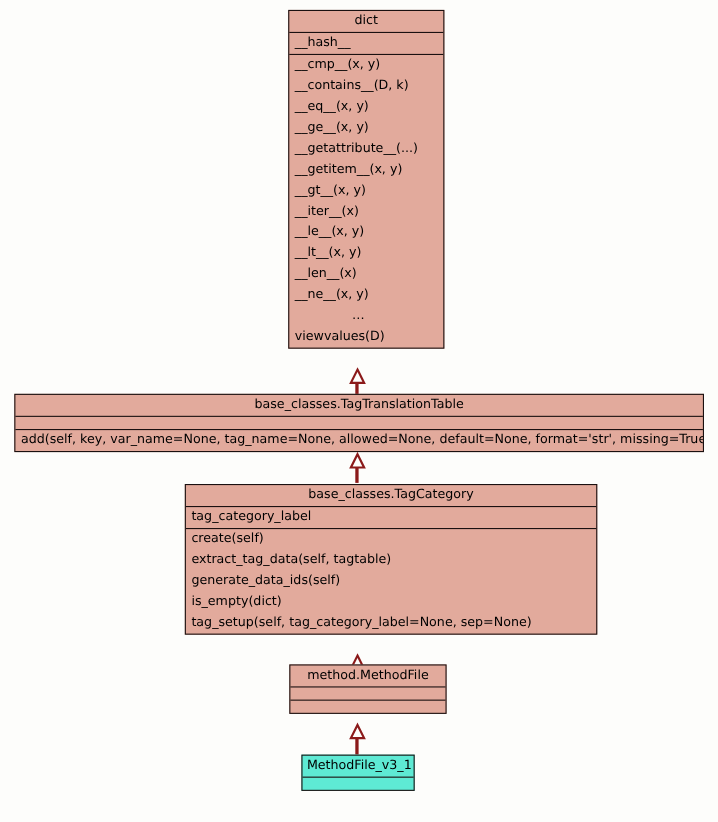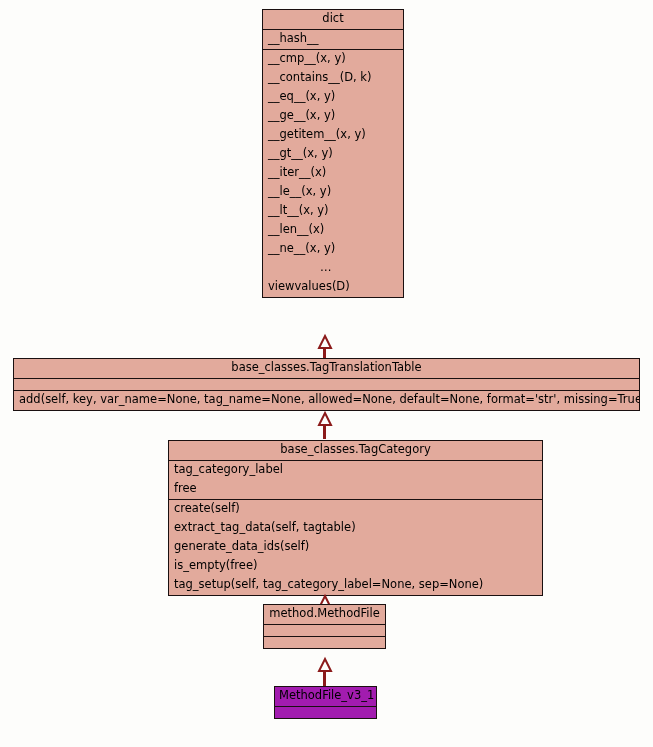--- a/index.html
+++ b/index.html
@@ -25,21 +25,21 @@
   .uml-class {
     position: absolute;
     box-sizing: border-box;
     border: 1px solid #1a1010;
     background: #e2aa9c;
     font-size: 11.5px;
     line-height: 1;
     color: #000000;
   }
   .uml-class.light {
-    background: #a21caf;
+    background: #5eead4;
     border-color: #1a1010;
   }
 
   .compartment {
     box-sizing: border-box;
   }
   .compartment + .compartment {
     border-top: 1px solid #1a1010;
   }
 
@@ -95,20 +95,21 @@
       <div class="title-row">dict</div>
     </div>
     <div class="compartment">
       <div class="row">__hash__</div>
     </div>
     <div class="compartment">
       <div class="row">__cmp__(x, y)</div>
       <div class="row">__contains__(D, k)</div>
       <div class="row">__eq__(x, y)</div>
       <div class="row">__ge__(x, y)</div>
+      <div class="row">__getattribute__(...)</div>
       <div class="row">__getitem__(x, y)</div>
       <div class="row">__gt__(x, y)</div>
       <div class="row">__iter__(x)</div>
       <div class="row">__le__(x, y)</div>
       <div class="row">__lt__(x, y)</div>
       <div class="row">__len__(x)</div>
       <div class="row">__ne__(x, y)</div>
       <div class="row ellipsis">…</div>
       <div class="row">viewvalues(D)</div>
     </div>
@@ -139,39 +140,38 @@
       <polygon points="7,0 13,12 1,12" fill="#fdfdfb" stroke="#8b1a1a" stroke-width="2"></polygon>
     </svg>
   </div>
 
   <div class="uml-class" id="box-tagcategory" style="left:168px; top:440px; width:375px;">
     <div class="compartment">
       <div class="title-row">base_classes.TagCategory</div>
     </div>
     <div class="compartment">
       <div class="row">tag_category_label</div>
-      <div class="row">free</div>
     </div>
     <div class="compartment">
       <div class="row">create(self)</div>
       <div class="row">extract_tag_data(self, tagtable)</div>
       <div class="row">generate_data_ids(self)</div>
-      <div class="row">is_empty(free)</div>
+      <div class="row">is_empty(dict)</div>
       <div class="row">tag_setup(self, tag_category_label=None, sep=None)</div>
     </div>
   </div>
 
   <div class="edge" style="left:318px; top:596px; width:14px; height:27px;">
     <div class="edge-line" style="left:5px; top:11px; height:16px;"></div>
     <svg class="arrow-svg" width="14" height="13" viewBox="0 0 14 13" style="left:0; top:0;">
       <polygon points="7,0 13,12 1,12" fill="#fdfdfb" stroke="#8b1a1a" stroke-width="2"></polygon>
     </svg>
   </div>
 
-  <div class="uml-class" id="box-methodfile" style="left:263px; top:604px; width:123px;">
+  <div class="uml-class" id="box-methodfile" style="left:263px; top:604px; width:143px;">
     <div class="compartment">
       <div class="title-row">method.MethodFile</div>
     </div>
     <div class="compartment">
       <div class="empty-row"></div>
     </div>
     <div class="compartment">
       <div class="empty-row"></div>
     </div>
   </div>

